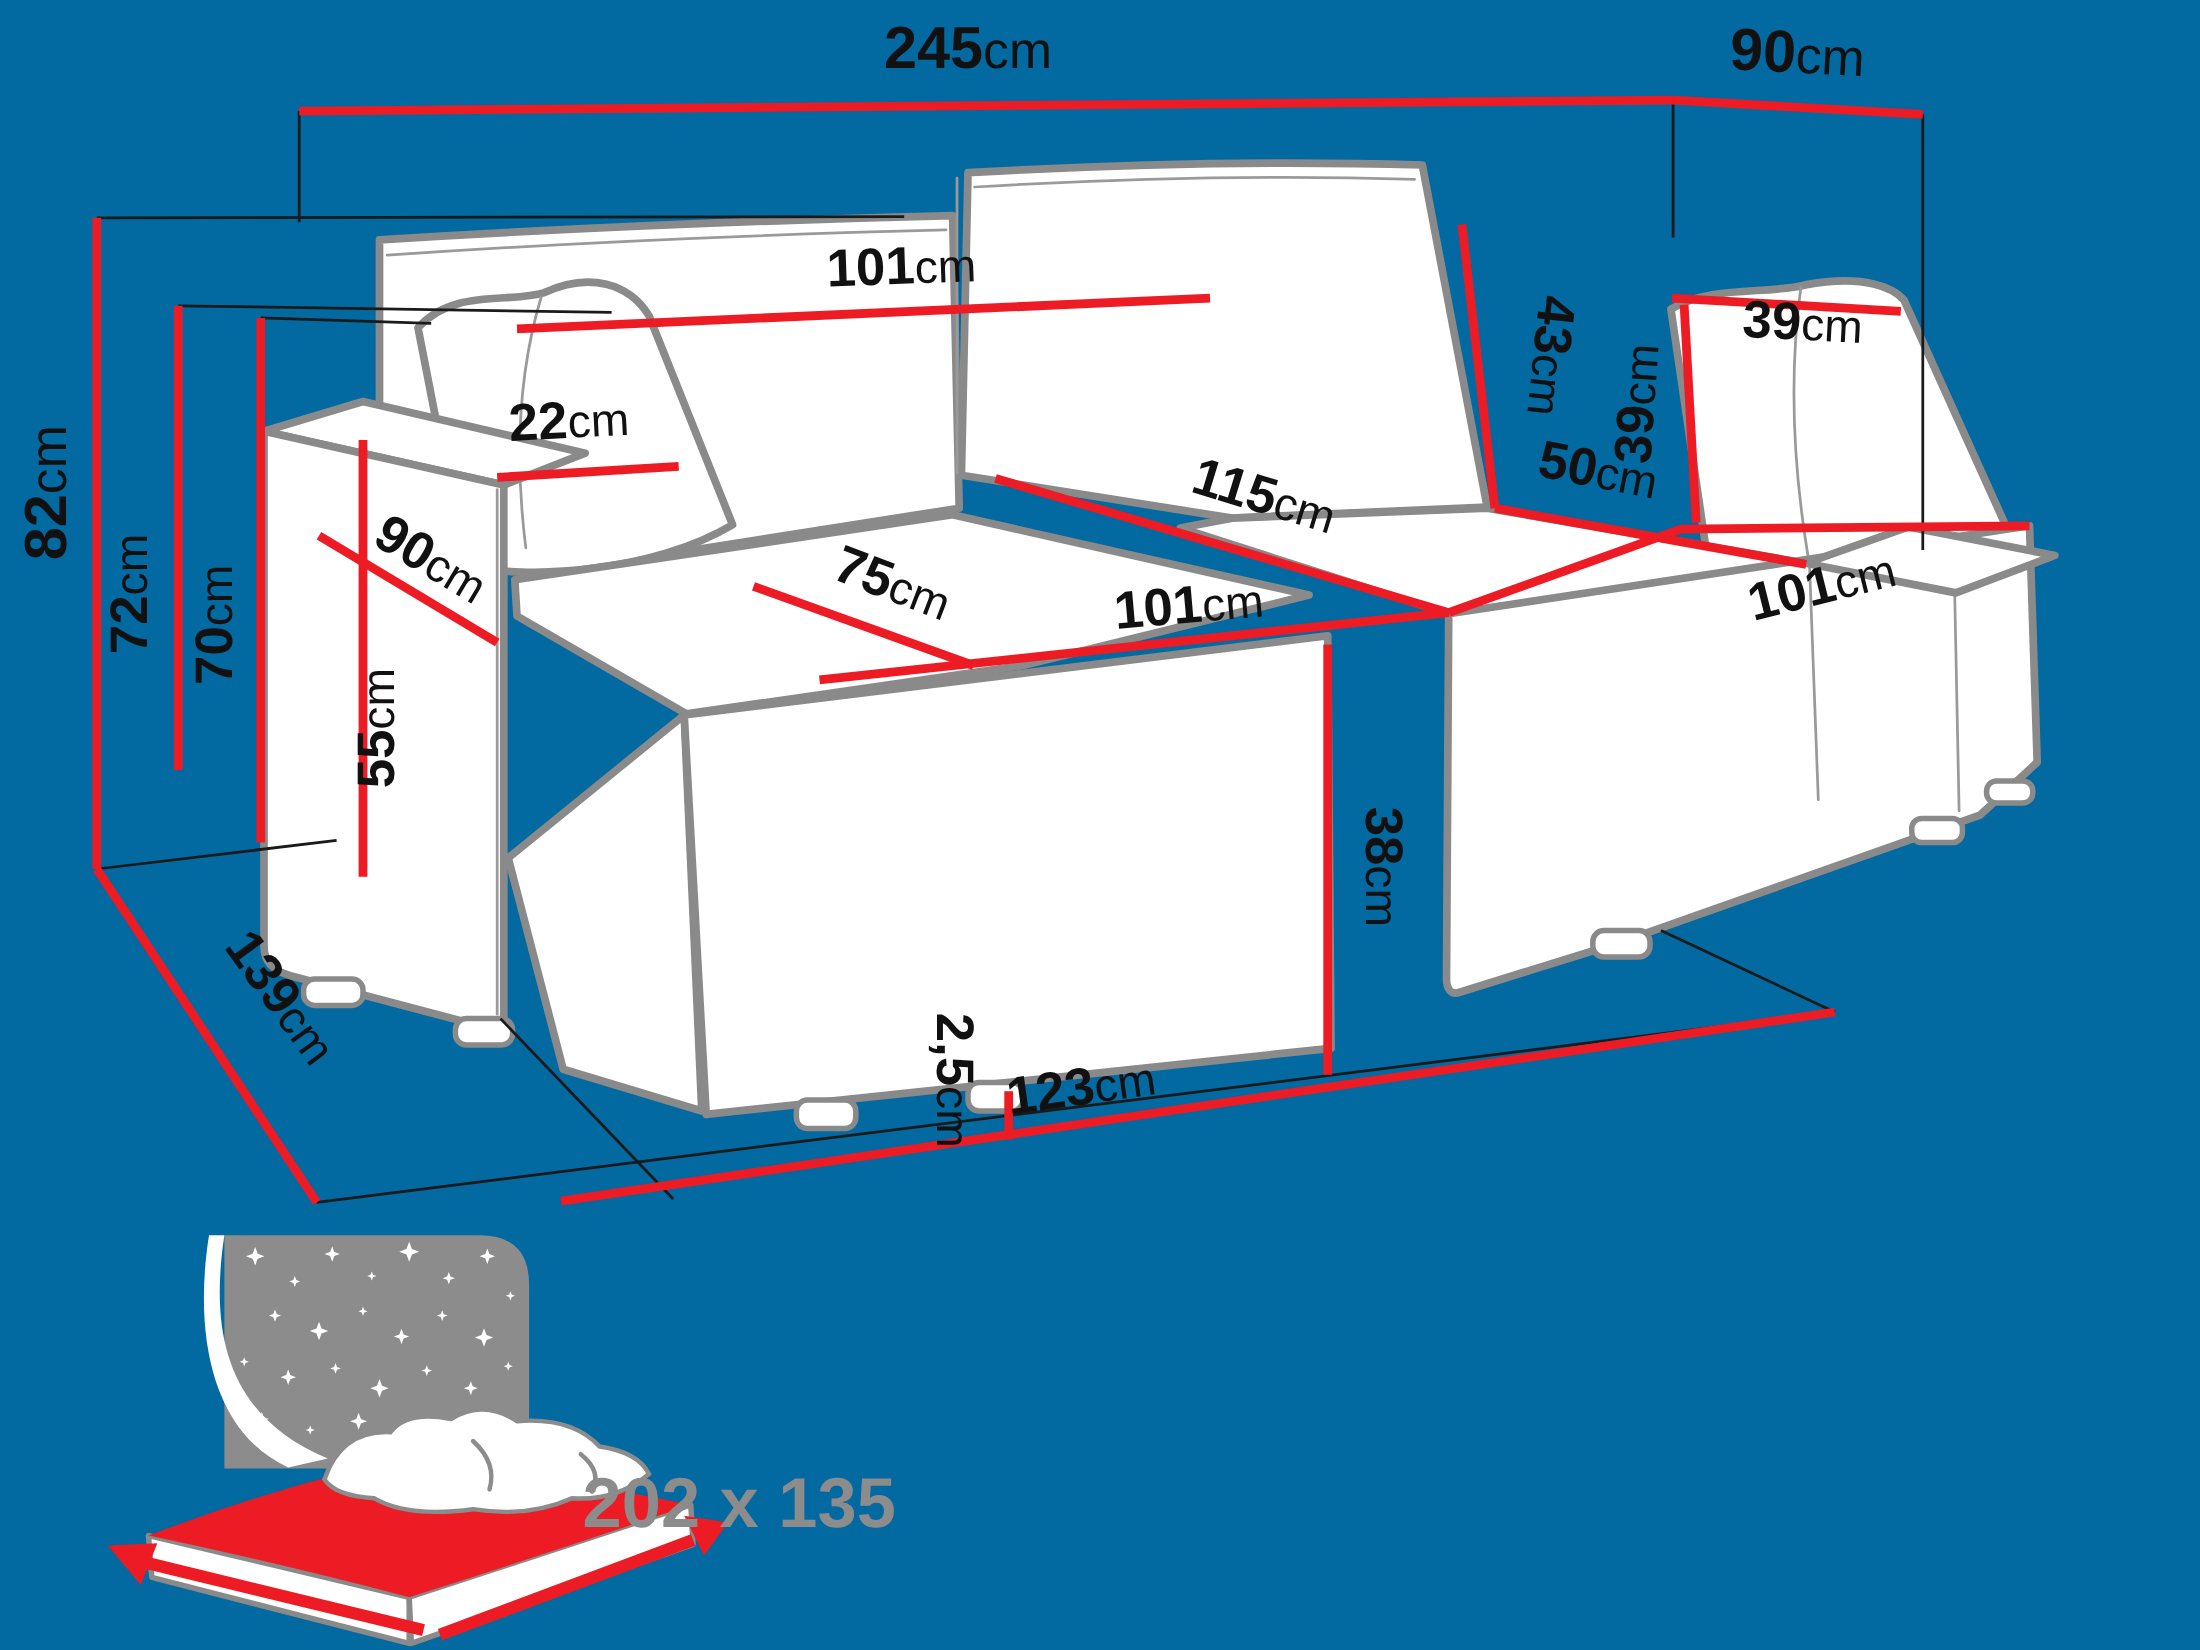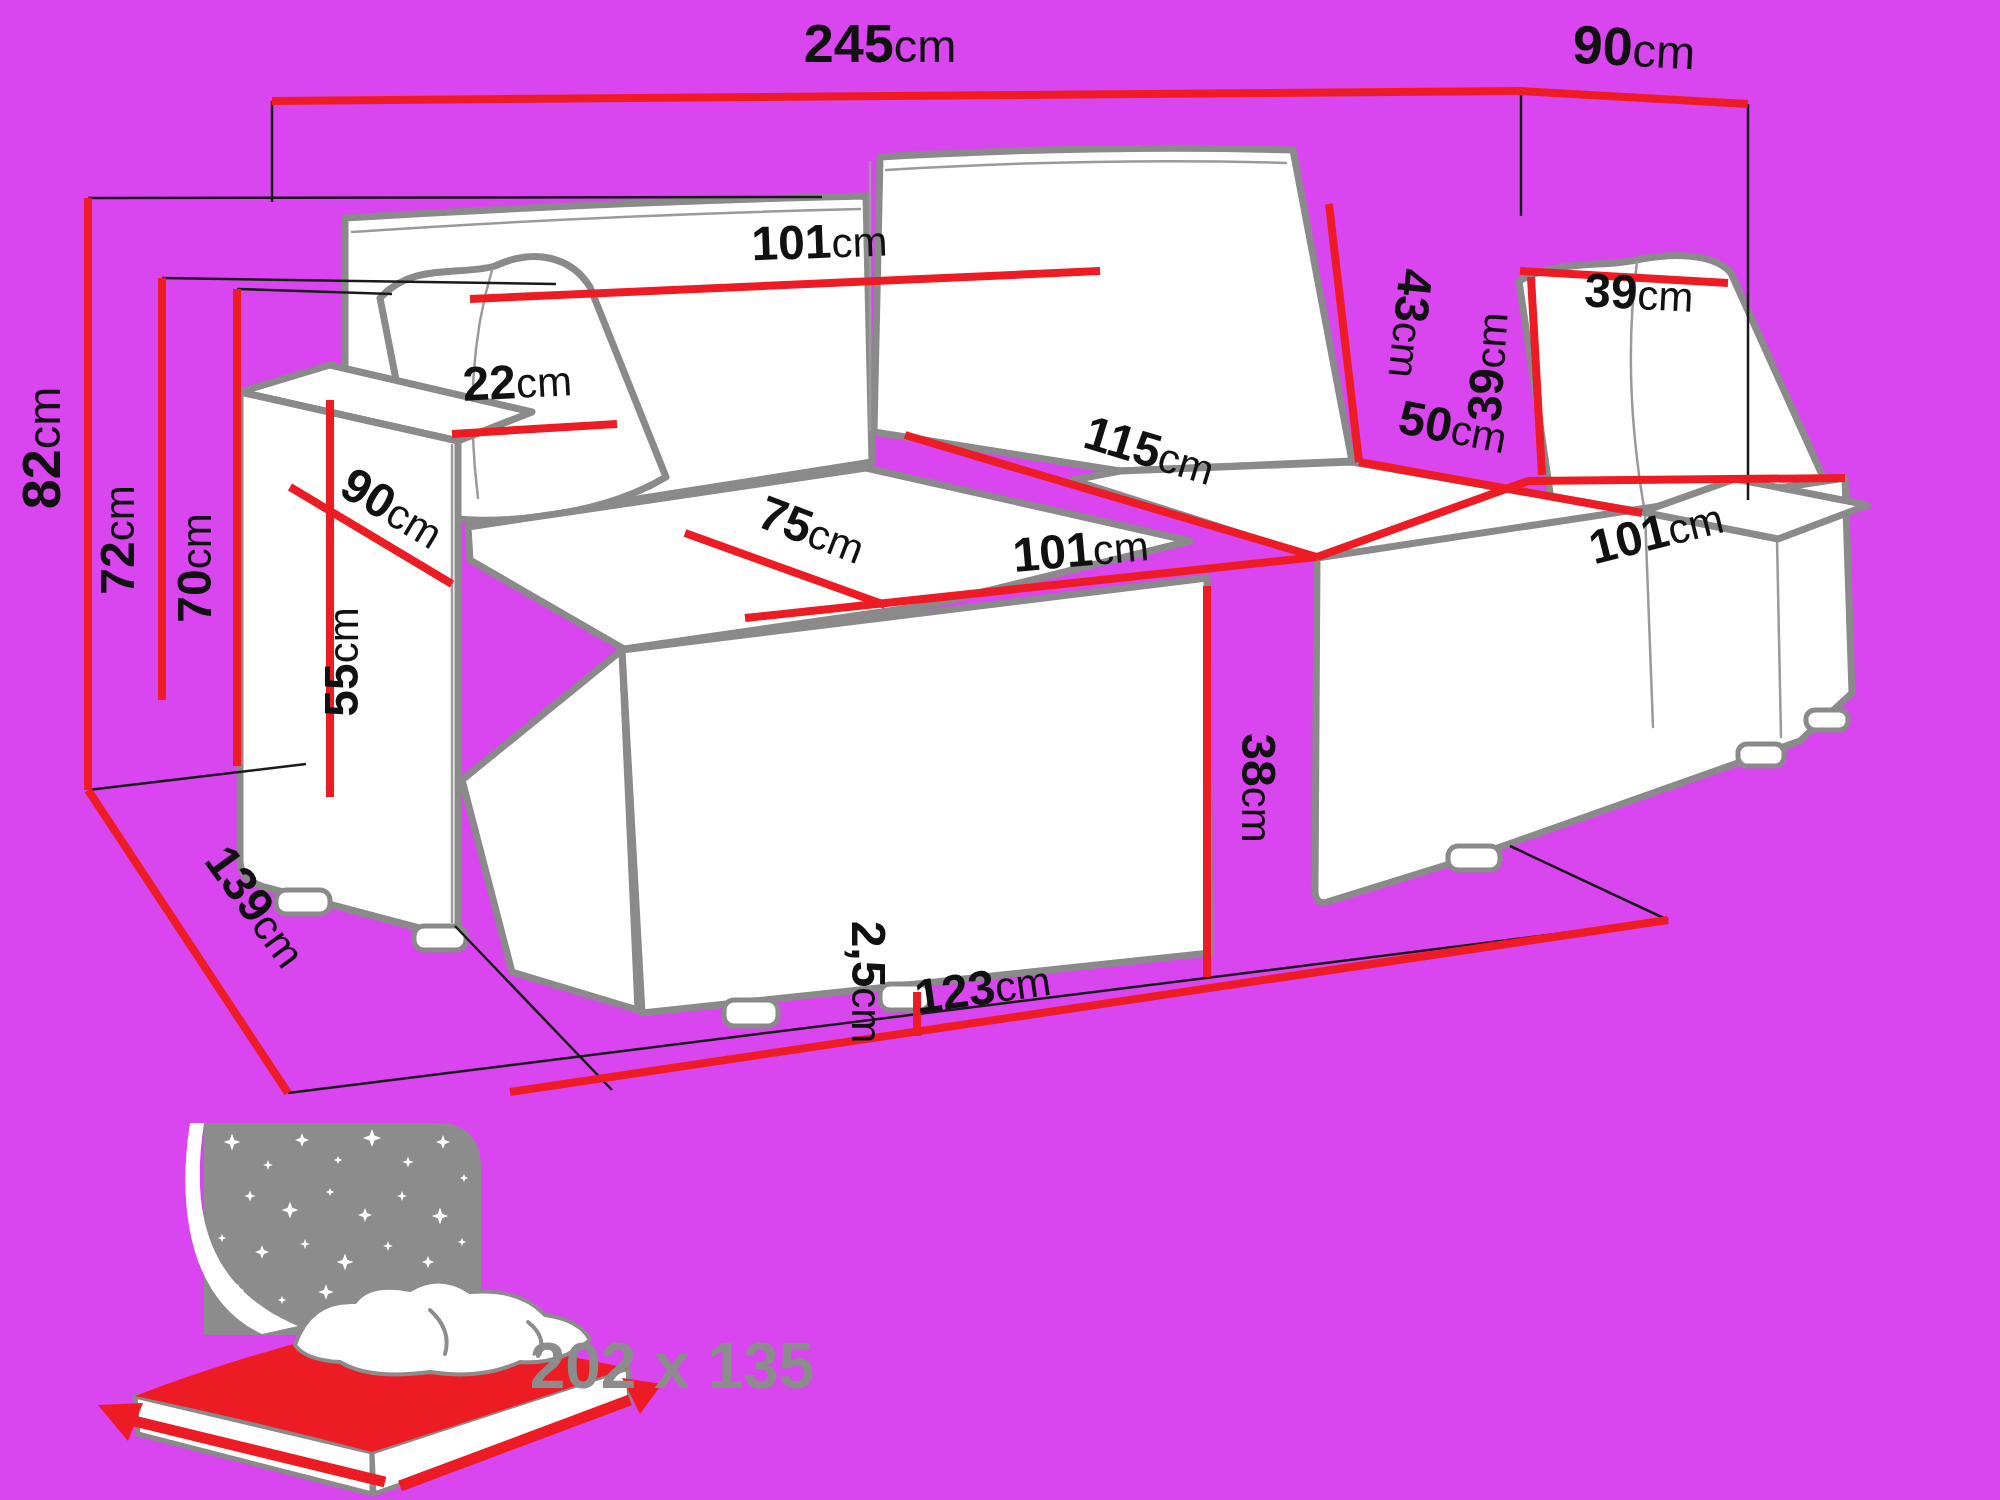--- a/index.html
+++ b/index.html
@@ -1,16 +1,16 @@
 <!DOCTYPE html>
 <html><head>
 <meta charset="utf-8">
 <style>
   html,body{margin:0;padding:0;background:#ffffff;}
-  .stage{width:2000px;height:1500px;position:relative;background:#d946ef;overflow:hidden;}
+  .stage{width:2000px;height:1500px;position:relative;background:#0369a1;overflow:hidden;}
   svg{display:block;}
   .dim{font-family:"Liberation Sans",sans-serif;font-weight:700;font-size:48px;fill:#111111;text-anchor:middle;}
   .dim .unit{font-weight:400;font-size:42px;}
   .dim.big{font-size:54px;}
   .dim.big .unit{font-size:47px;}
   .bedsize{font-family:"Liberation Sans",sans-serif;font-weight:700;font-size:64px;fill:#8c8c8c;text-anchor:middle;}
   .outline{fill:#ffffff;stroke:#8a8a8a;stroke-width:7;stroke-linejoin:round;stroke-linecap:round;}
   .thin{fill:none;stroke:#9a9a9a;stroke-width:2.5;stroke-linecap:round;}
   .foot{fill:#ffffff;stroke:#8a8a8a;stroke-width:5;}
   .ref{stroke:#1a1a1a;stroke-width:2.5;fill:none;}

